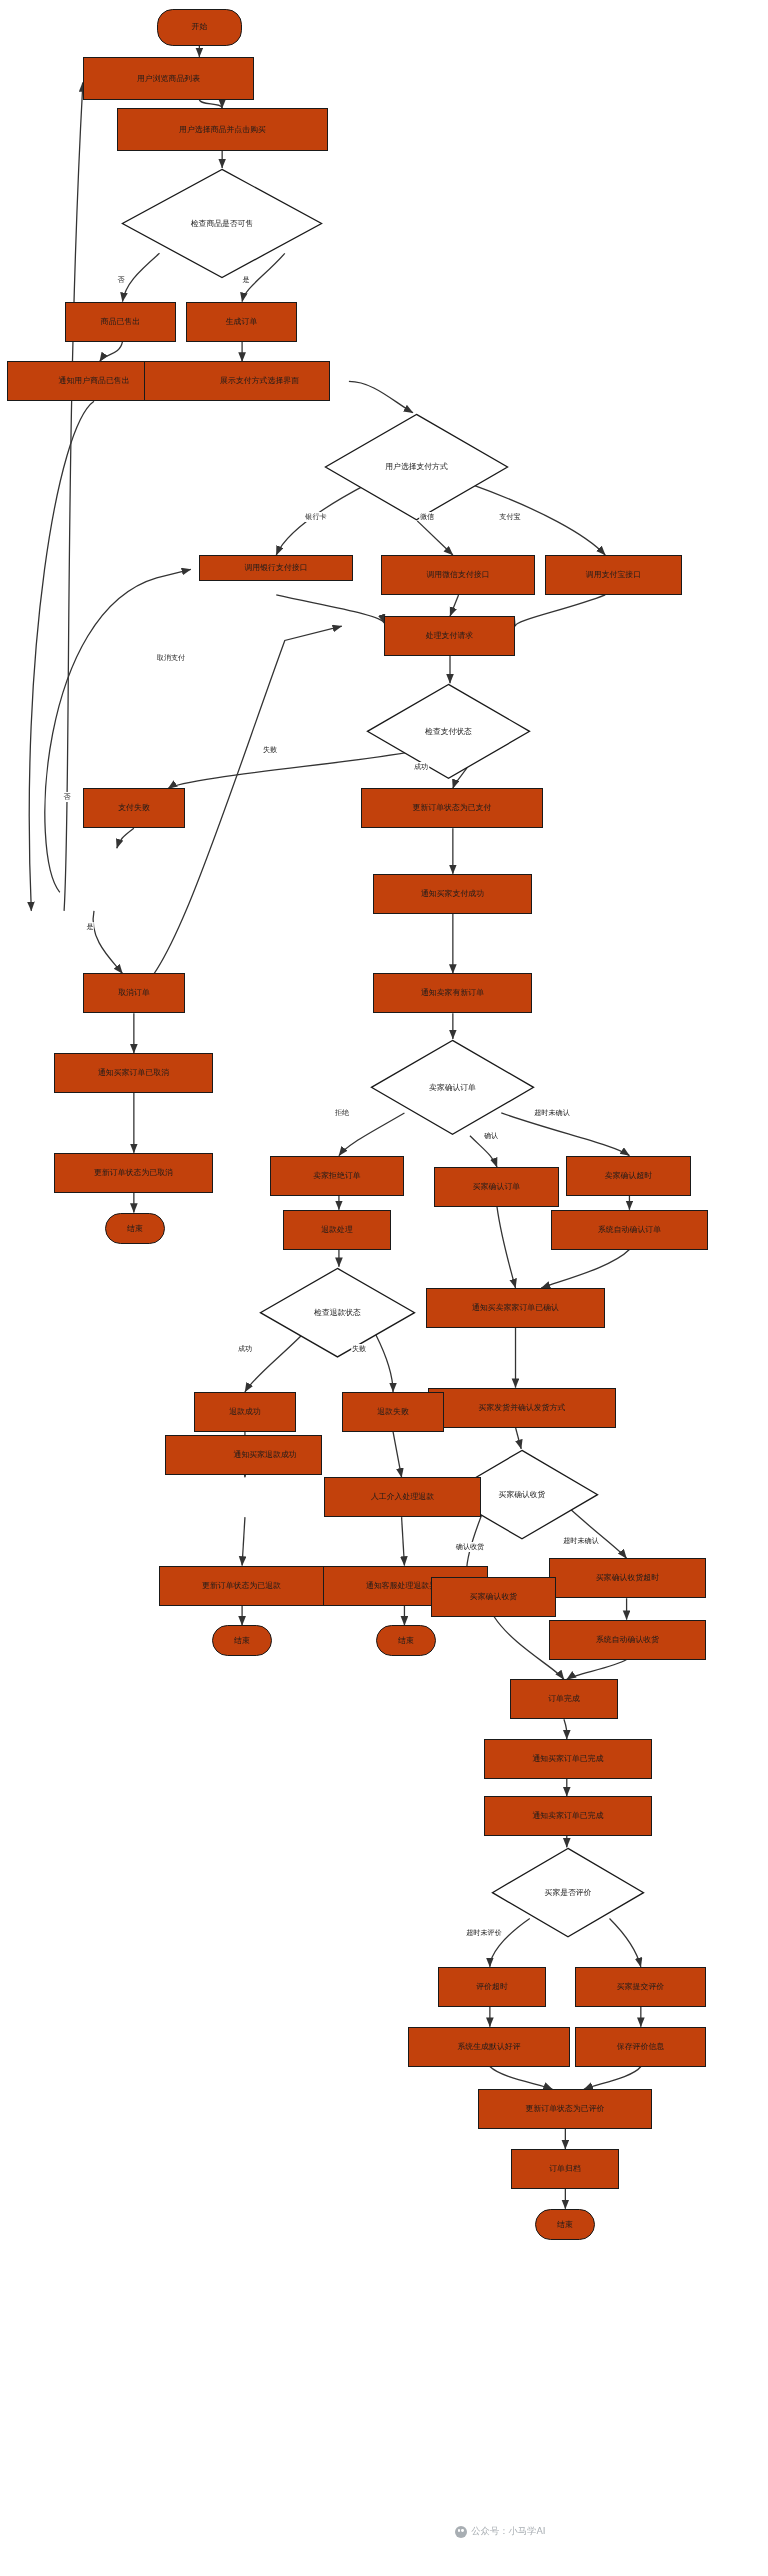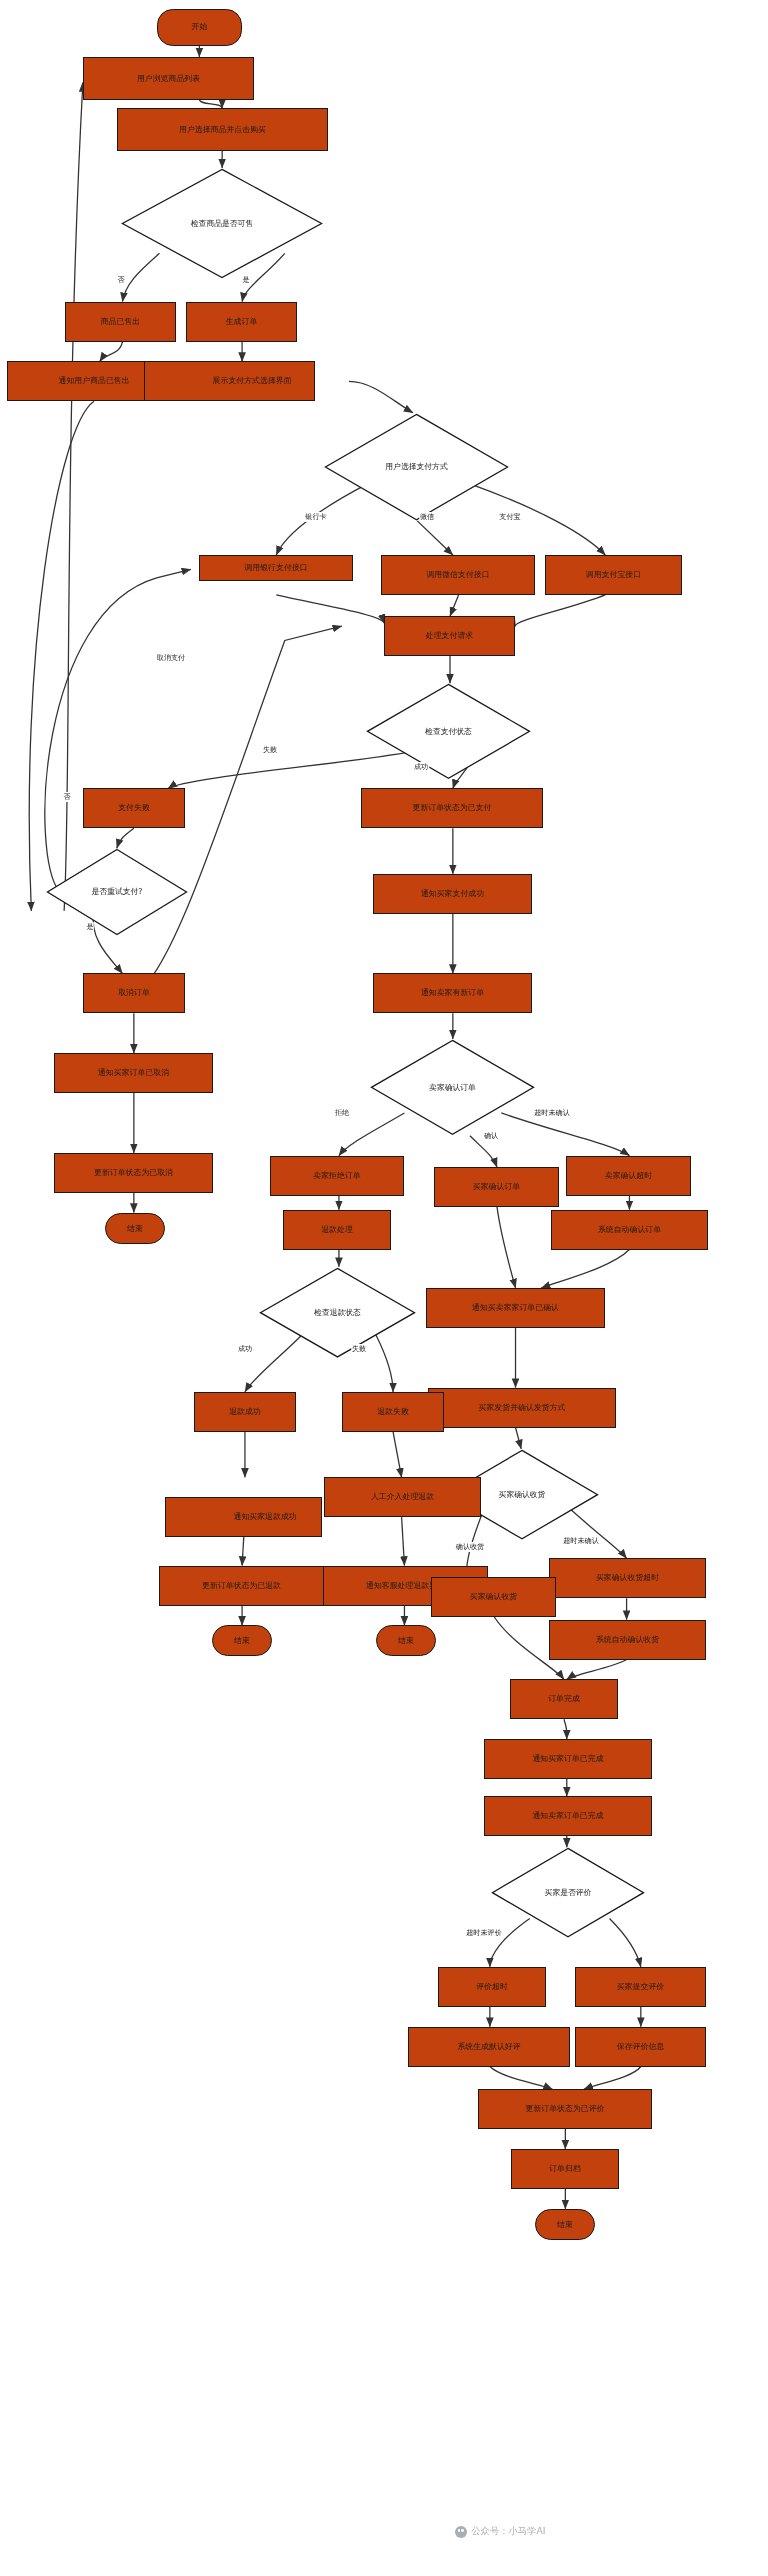--- a/index.html
+++ b/index.html
@@ -122,21 +122,21 @@
     </div>
     <div class="nodebox" style="left: 65px; top: 302px; width: 111px; height: 40px;">
       <span>商品已售出</span>
     </div>
     <div class="nodebox" style="left: 186px; top: 302px; width: 111px; height: 40px;">
       <span>生成订单</span>
     </div>
     <div class="nodebox" style="left: 7.1px; top: 361px; width: 174px; height: 40px;">
       <span>通知用户商品已售出</span>
     </div>
-    <div class="nodebox" style="left: 144px; top: 361px; width: 171px; height: 40px; padding-left: 48px;">
+    <div class="nodebox" style="left: 144px; top: 361px; width: 186px; height: 40px; padding-left: 48px;">
       <span>展示支付方式选择界面</span>
     </div>
     <div class="diamond-wrap" style="left: 324px; top: 413px; width: 185px; height: 108px;">
       <svg class="diamond-shape" viewBox="0 0 260 152">
         <polygon points="130,2 258,76 130,150 2,76" fill="#fff" stroke="#1a1a1a" stroke-width="1.8"></polygon>
       </svg>
       <div class="diamond-label">用户选择支付方式</div>
     </div>
     <div class="nodebox" style="left: 199px; top: 555px; width: 154px; height: 26px;">
       <span>调用银行支付接口</span>
@@ -155,26 +155,20 @@
         <polygon points="116,2 230,68 116,134 2,68" fill="#fff" stroke="#1a1a1a" stroke-width="1.8"></polygon>
       </svg>
       <div class="diamond-label">检查支付状态</div>
     </div>
     <div class="nodebox" style="left: 83px; top: 788px; width: 102px; height: 40px;">
       <span>支付失败</span>
     </div>
     <div class="nodebox" style="left: 361px; top: 788px; width: 182px; height: 40px;">
       <span>更新订单状态为已支付</span>
     </div>
-    <div class="diamond-wrap" style="left: 46px; top: 848px; width: 142px; height: 88px;">
-      <svg class="diamond-shape" viewBox="0 0 200 124">
-        <polygon points="100,2 198,62 100,122 2,62" fill="#fff" stroke="#1a1a1a" stroke-width="1.8"></polygon>
-      </svg>
-      <div class="diamond-label">是否重试支付?</div>
-    </div>
     <div class="nodebox" style="left: 373px; top: 874px; width: 159px; height: 40px;">
       <span>通知买家支付成功</span>
     </div>
     <div class="nodebox" style="left: 373px; top: 973px; width: 159px; height: 40px;">
       <span>通知卖家有新订单</span>
     </div>
     <div class="nodebox" style="left: 83px; top: 973px; width: 102px; height: 40px;">
       <span>取消订单</span>
     </div>
     <div class="diamond-wrap" style="left: 370px; top: 1039px; width: 165px; height: 97px;">
@@ -224,21 +218,21 @@
     </div>
     <div class="nodebox" style="left: 342px; top: 1392px; width: 102px; height: 40px;">
       <span>退款失败</span>
     </div>
     <div class="diamond-wrap" style="left: 445px; top: 1449px; width: 154px; height: 91px;">
       <svg class="diamond-shape" viewBox="0 0 216 128">
         <polygon points="108,2 214,64 108,126 2,64" fill="#fff" stroke="#1a1a1a" stroke-width="1.8"></polygon>
       </svg>
       <div class="diamond-label">买家确认收货</div>
     </div>
-    <div class="nodebox" style="left: 165px; top: 1497px; width: 157px; height: 40px; padding-left: 46px;">
+    <div class="nodebox" style="left: 165px; top: 1435px; width: 157px; height: 40px; padding-left: 46px;">
       <span>通知买家退款成功</span>
     </div>
     <div class="nodebox" style="left: 324px; top: 1477px; width: 157px; height: 40px;">
       <span>人工介入处理退款</span>
     </div>
     <div class="nodebox" style="left: 549px; top: 1558px; width: 157px; height: 40px;">
       <span>买家确认收货超时</span>
     </div>
     <div class="nodebox" style="left: 159px; top: 1566px; width: 165px; height: 40px;">
       <span>更新订单状态为已退款</span>

